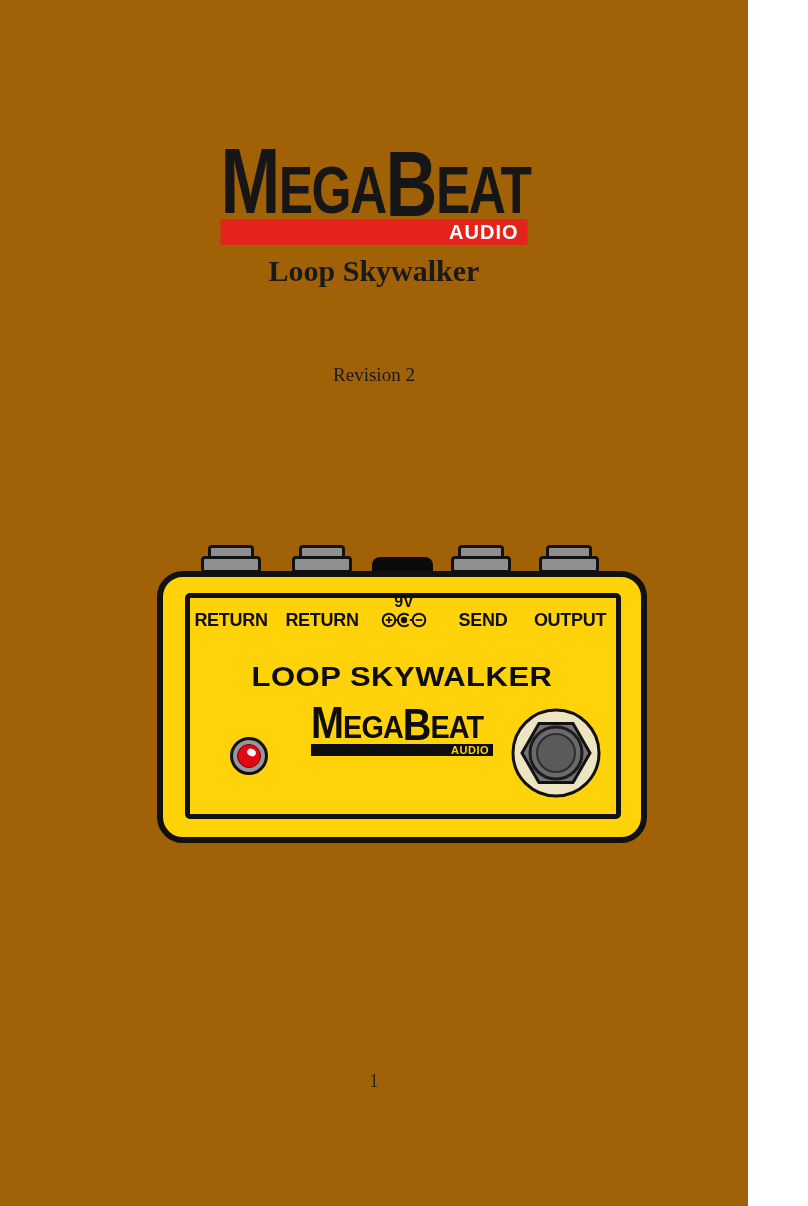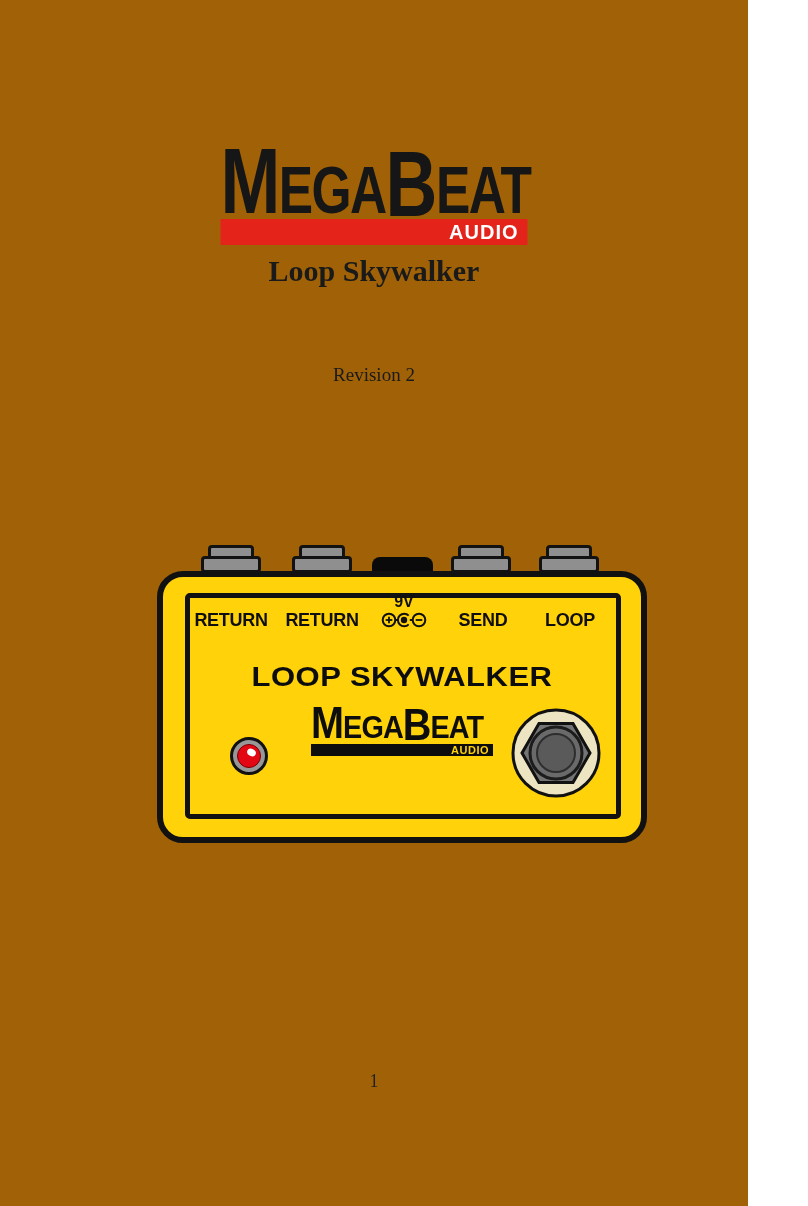--- a/index.html
+++ b/index.html
@@ -131,21 +131,21 @@
       <div class="jack-cap"></div>
       <div class="jack-base"></div>
     </div>
 
     <div class="pedal-body">
       <div class="pedal-inner"></div>
 
       <span class="panel-label lbl-output">RETURN</span>
       <span class="panel-label lbl-return">RETURN</span>
       <span class="panel-label lbl-send">SEND</span>
-      <span class="panel-label lbl-input">LOOP</span>
+      <span class="panel-label lbl-input">OUTPUT</span>
 
       <div class="power-group">
         <div class="power-label">9V</div>
         <svg class="polarity-svg" width="48" height="20" viewBox="0 0 48 20">
           <circle cx="9" cy="10" r="6.3" fill="none" stroke="#111" stroke-width="2"></circle>
           <line x1="5.7" y1="10" x2="12.3" y2="10" stroke="#111" stroke-width="1.8"></line>
           <line x1="9" y1="6.7" x2="9" y2="13.3" stroke="#111" stroke-width="1.8"></line>
           <line x1="15.3" y1="10" x2="18.2" y2="10" stroke="#111" stroke-width="2"></line>
           <circle cx="24" cy="10" r="3.2" fill="#111"></circle>
           <path d="M 28.7 5.6 A 6.3 6.3 0 1 0 28.7 14.4" fill="none" stroke="#111" stroke-width="2"></path>

